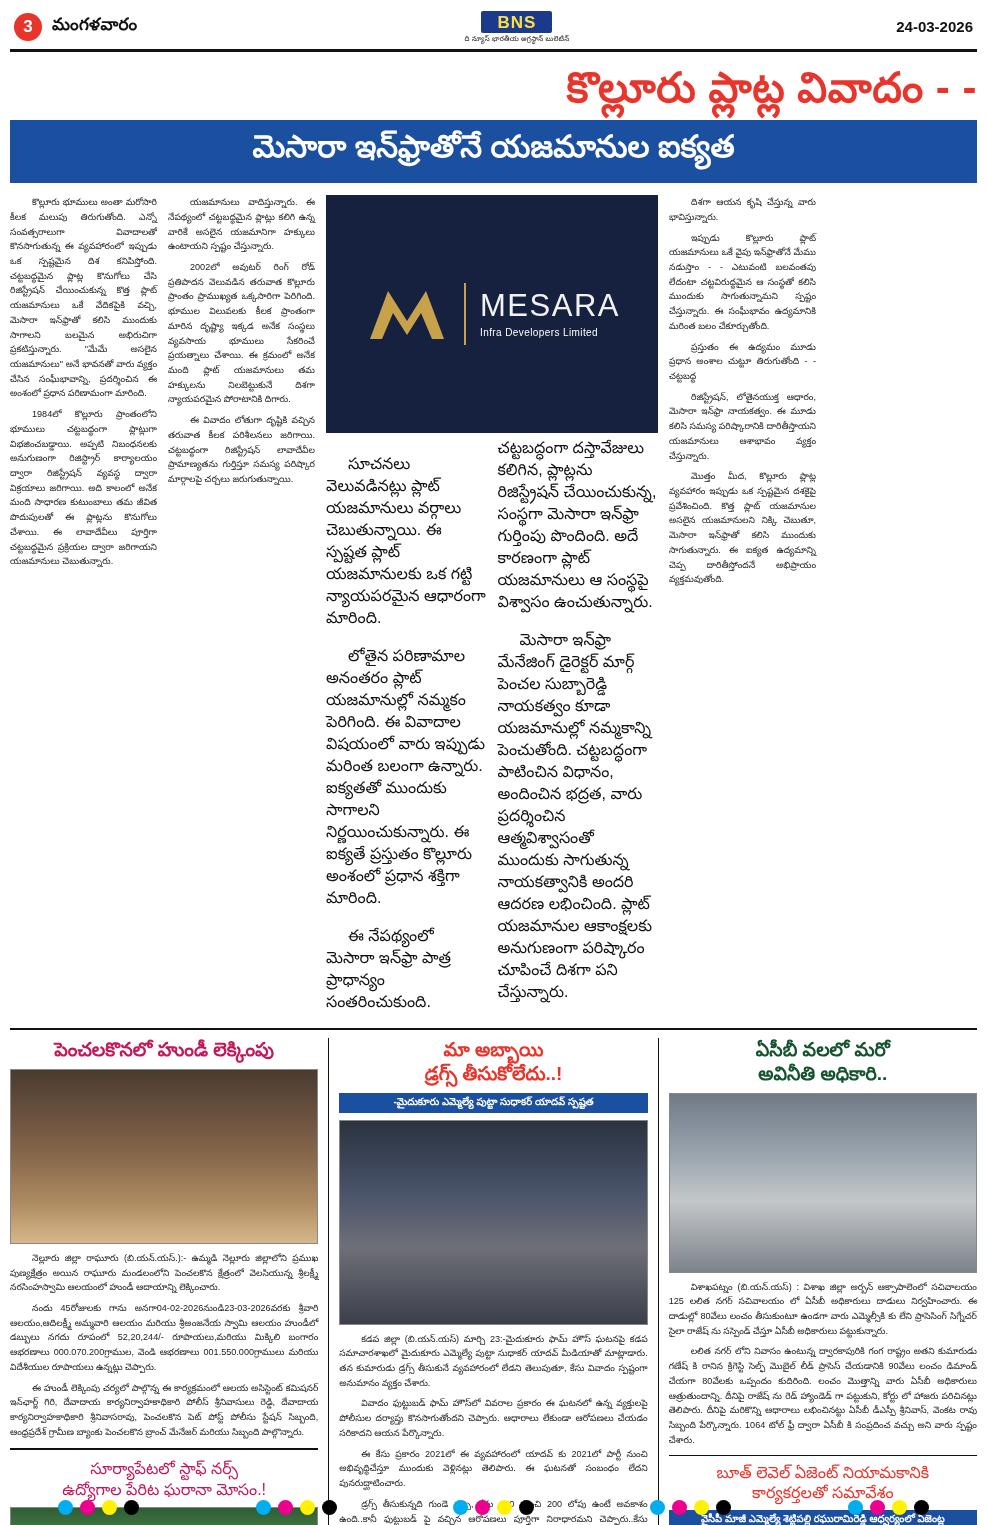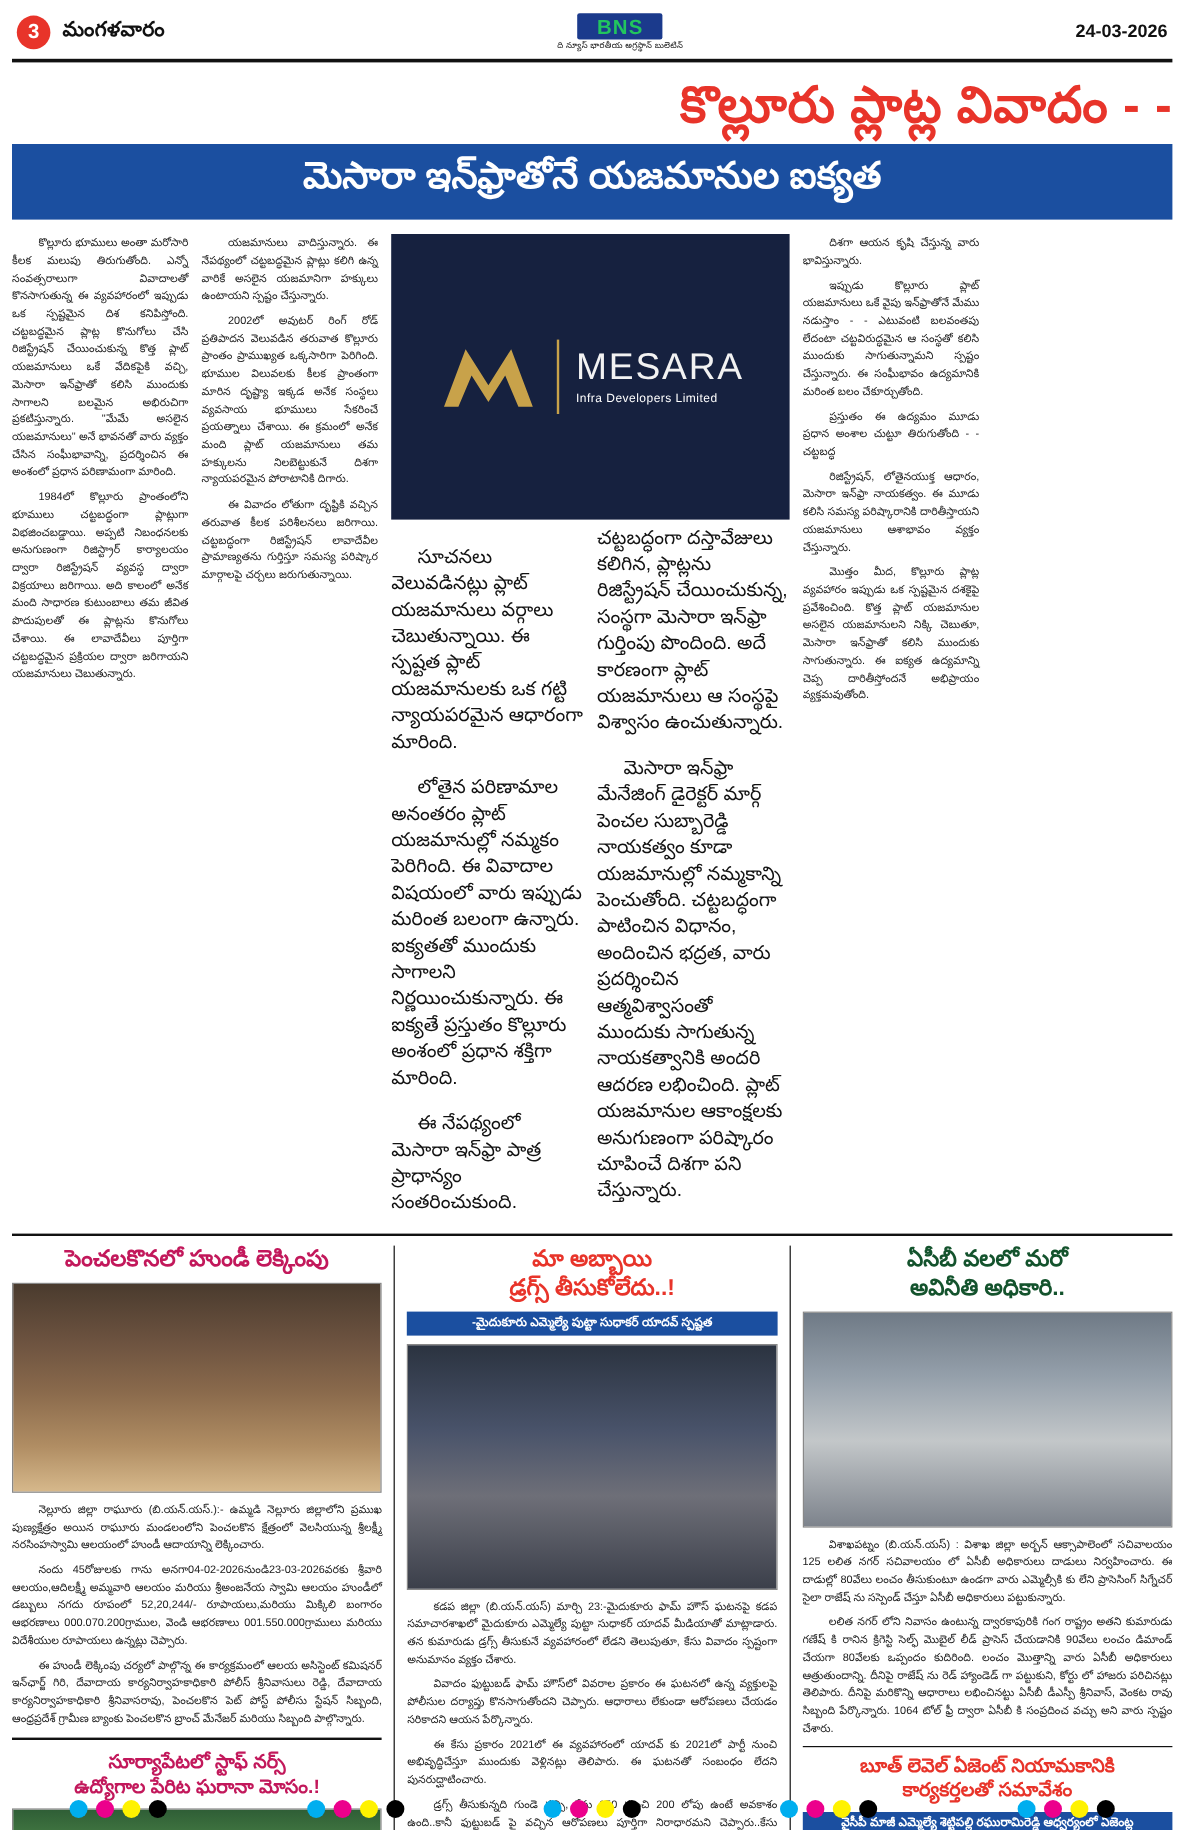--- a/index.html
+++ b/index.html
@@ -34,21 +34,21 @@
     width: 28px; height: 28px;
     background: #e8342a;
     color: #fff;
     border-radius: 50%;
     display:flex; align-items:center; justify-content:center;
     font-size: 17px; font-weight: bold;
   }
   .weekday { font-size: 17px; font-weight: bold; color:#111; letter-spacing:.3px;}
   .mast-center { text-align:center; line-height:1; }
   .bns-logo {
-    background:#1b3a8c; color:#22c55e; font-weight:bold; font-size:17px;
+    background:#1b3a8c; color:#fde047; font-weight:bold; font-size:17px;
     padding:3px 16px 2px; letter-spacing:1px; border-radius:2px;
     display:inline-block;
   }
   .bns-sub { font-size:7px; color:#111; margin-top:2px; letter-spacing:.2px;}
   .mast-date { font-size:15px; font-weight:bold; }
 
   
   .headline-main {
     text-align:right;
     color:#e8342a;
@@ -139,21 +139,21 @@
   
   .bottom {
     display:flex;
     gap:10px;
     margin-top: 8px;
   }
   .bcol { flex:1; }
   .bcol + .bcol { border-left:1.5px solid #111; padding-left:10px; }
 
   .mini-title {
-    font-size: 16px; font-weight:bold; text-align:center; line-height:1.3;
+    font-size: 16px; font-weight:normal; text-align:center; line-height:1.3;
     margin: 6px 0 6px;
   }
   .mini-title.red { color:#e8342a; }
   .mini-title.pink { color:#c2185b; }
 
   
   .colorbars {
     position:absolute;
     bottom: 10px; left:0; right:0;
     display:flex; justify-content:space-around; align-items:center;

